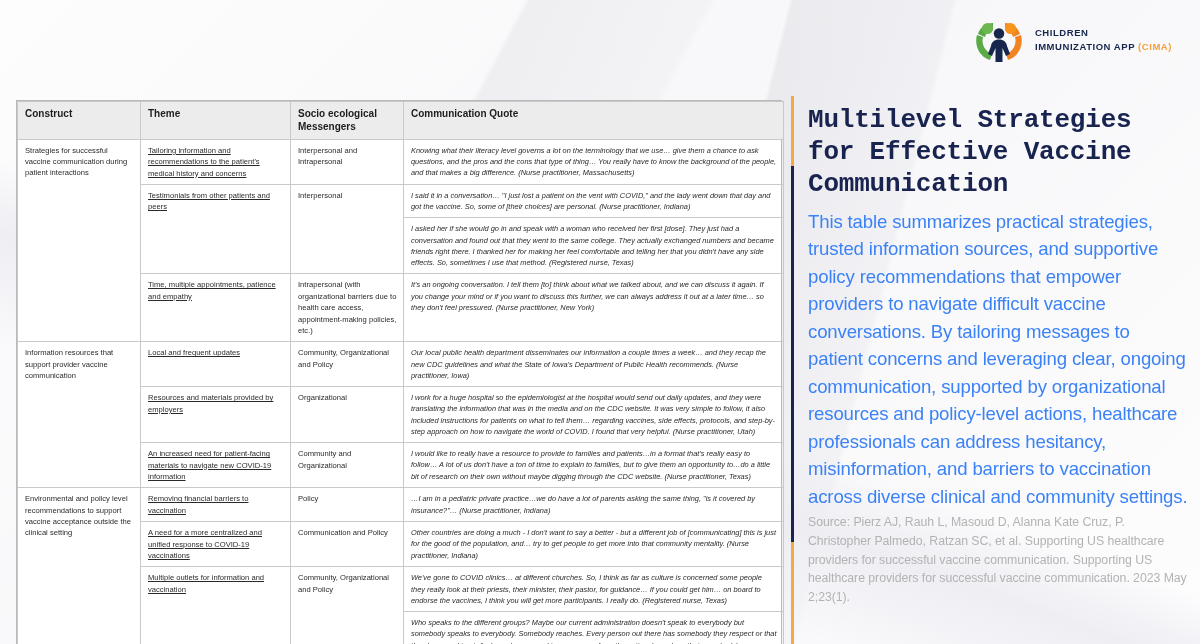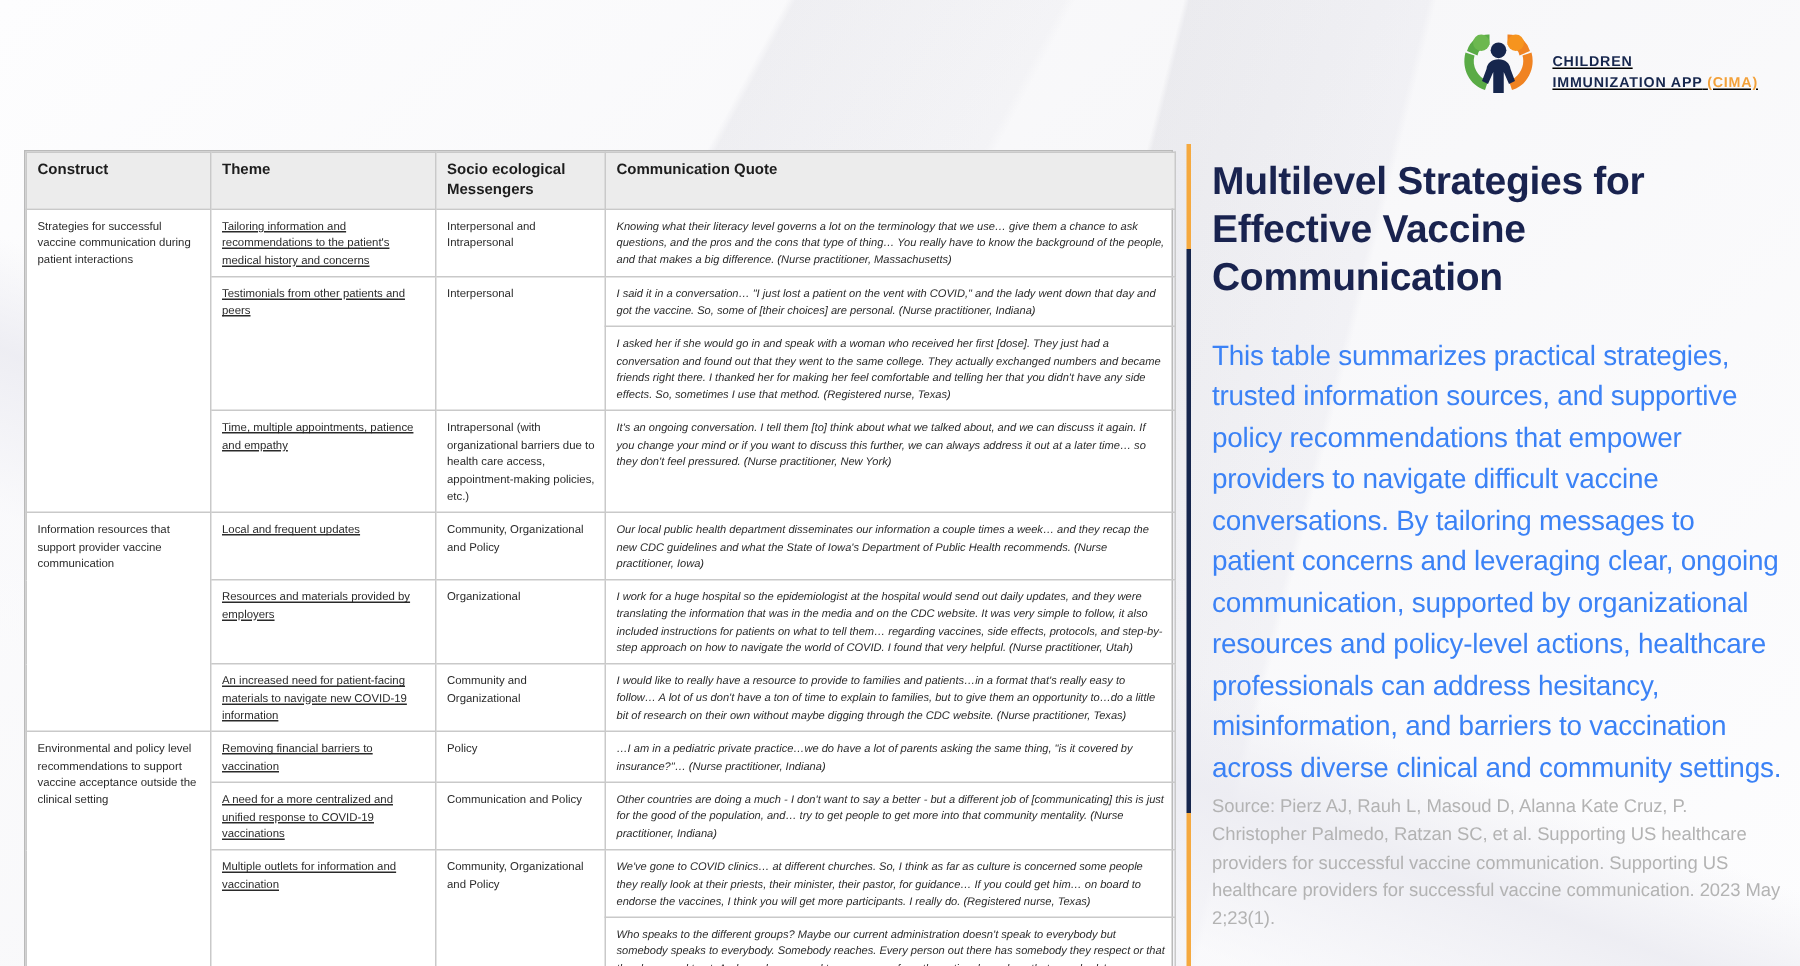--- a/index.html
+++ b/index.html
@@ -38,23 +38,22 @@
     width: 1200px;
     height: 644px;
   }
 
   
   .brand {
     position: absolute;
     top: 17px;
     right: 28px;
     display: flex;
-    align-items: flex-end;
+    align-items: center;
     gap: 10px;
-    text-decoration: underline;
   }
   .brand-mark { width: 52px; height: 46px; flex: 0 0 auto; }
   .brand-text {
     font-size: 9.5px;
     font-weight: bold;
     letter-spacing: 0.55px;
     line-height: 1.45;
     color: #16264d;
     white-space: nowrap;
   }
@@ -126,21 +125,22 @@
     left: 808px;
     top: 104px;
     width: 380px;
   }
   #panel-title {
     font-size: 26px;
     font-weight: bold;
     line-height: 1.24;
     color: #19234f;
     letter-spacing: -0.2px;
-    margin-bottom: 22px;
+    margin-bottom: 7px;
+    font-family: Liberation Mono, monospace;
   }
   #panel-body {
     font-size: 18.6px;
     line-height: 1.48;
     color: #3b82f6;
     letter-spacing: -0.15px;
     margin-bottom: 3px;
   }
   #panel-source {
     font-size: 12.3px;

